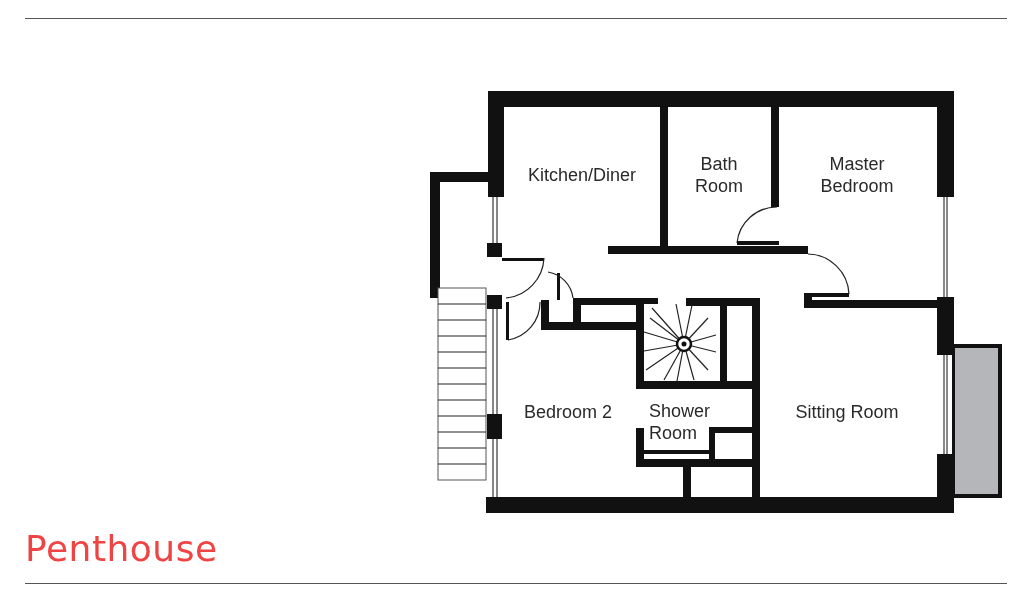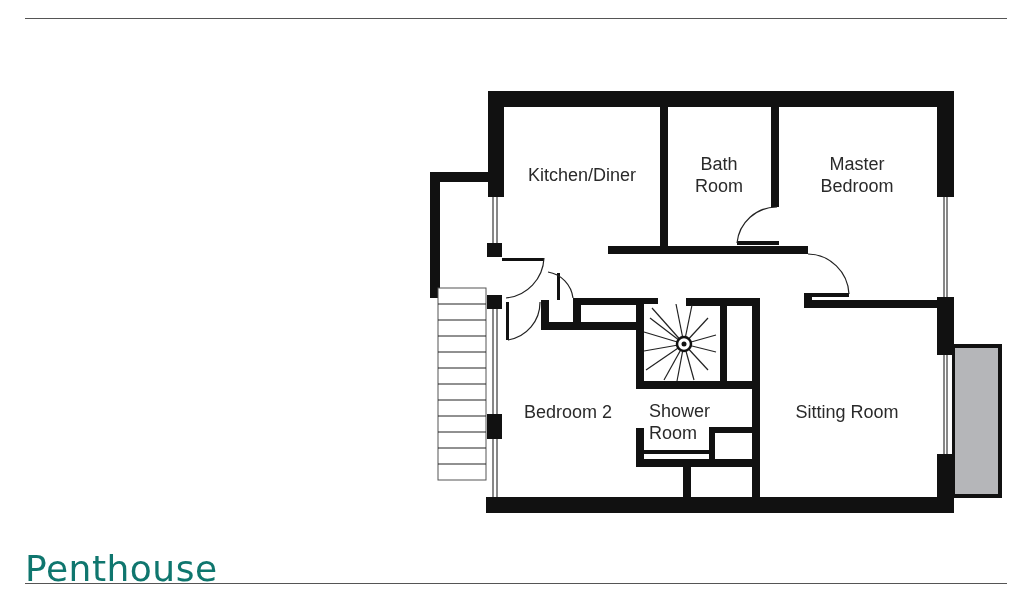--- a/index.html
+++ b/index.html
@@ -1,20 +1,20 @@
 <!DOCTYPE html>
 <html><head>
 <meta charset="utf-8">
 <style>
   html, body { margin:0; padding:0; background:#ffffff; }
   body { width:1028px; height:606px; position:relative; overflow:hidden; font-family:"Liberation Sans", sans-serif; }
   .rule { position:absolute; left:25px; width:982px; height:1px; background:#555; }
   .rule.top { top:18px; }
   .rule.bottom { top:583px; }
-  .title { position:absolute; left:25px; top:548px; font-size:36px; color:#0f766e; font-family:"DejaVu Sans", sans-serif; font-weight:normal; letter-spacing:0.5px; }
+  .title { position:absolute; left:25px; top:528px; font-size:36px; color:#ef4444; font-family:"DejaVu Sans", sans-serif; font-weight:normal; letter-spacing:0.5px; }
   svg.plan { position:absolute; left:0; top:0; }
   .room-label { font-family:"Liberation Sans", sans-serif; font-size:18px; fill:#2a2a2a; }
 </style>
 </head>
 <body>
 
 <div class="rule top"></div>
 
 <svg class="plan" width="1028" height="606" viewBox="0 0 1028 606">
   <g fill="#111">

